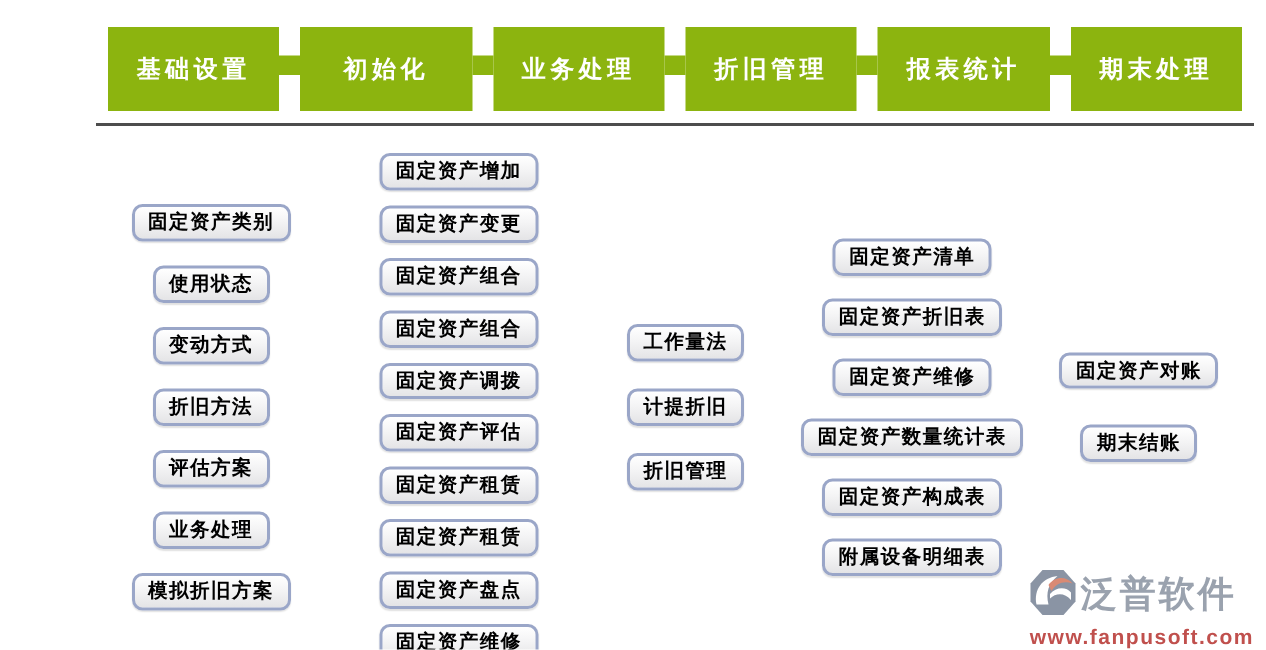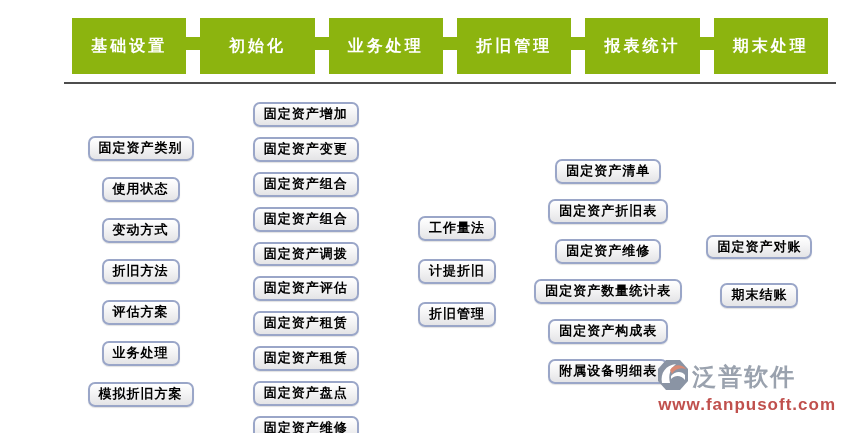--- a/index.html
+++ b/index.html
@@ -37,29 +37,29 @@
   .col-gap{flex:0 0 14px;}
   .box{
     border:2px solid var(--box-border);border-radius:7px;
     background:linear-gradient(180deg,#ffffff 0%,#f4f4f5 45%,#e4e4e6 100%);
     box-shadow:0 1px 1px rgba(0,0,0,0.12);
     padding:2px 9px;font-size:13px;font-weight:bold;color:#000000;
     letter-spacing:1px;white-space:nowrap;line-height:1.3;
     text-align:center;cursor:default;
   }
   .brand{
-    position:absolute;right:8px;bottom:20px;display:flex;flex-direction:column;
+    position:absolute;right:8px;bottom:2px;display:flex;flex-direction:column;
     align-items:flex-start;line-height:1;
   }
   .brand-top{display:flex;align-items:center;gap:2px;}
   .brand-name{
     color:var(--brand-gray);font-size:24px;font-weight:bold;letter-spacing:2px;
   }
   .brand-url{
-    color:var(--brand-red);font-size:17px;font-weight:bold;letter-spacing:1px;
+    color:var(--brand-red);font-size:14px;font-weight:bold;letter-spacing:1px;
     margin-top:2px;margin-left:2px;
   }
 </style>
 </head>
 <body>
 
 <div class="wrap">
   <div class="tabs-row" id="tabs-row">
       <div class="tab">基础设置</div>
       <div class="tab-joint"></div>

